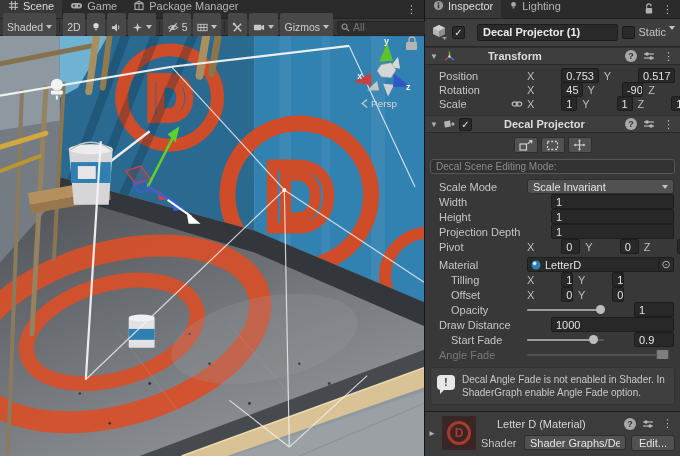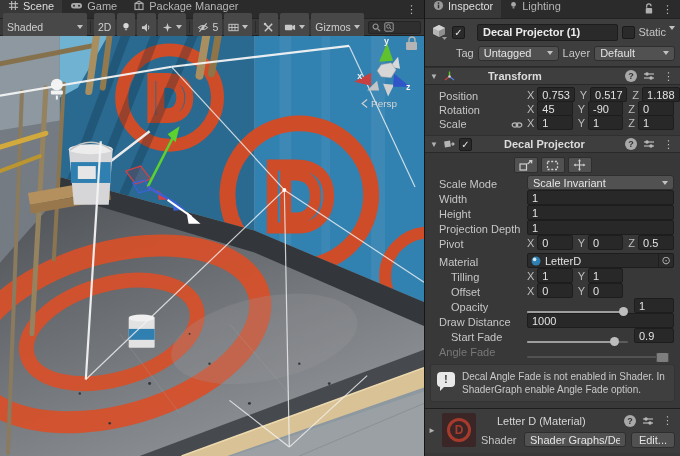--- a/index.html
+++ b/index.html
@@ -9,21 +9,21 @@
   
   .tri{ width:0;height:0;border-left:3.5px solid transparent;border-right:3.5px solid transparent;
         border-top:4px solid #c2c2c2; flex:none; }
   .fold{ font-size:8px; color:#b2b2b2; width:10px; flex:none; text-align:center; }
   .kebab{ color:#bdbdbd; font-size:11px; padding:0 2px; }
   .qicon{ width:12px;height:12px;border-radius:50%;background:#a9a9a9;color:#333;font-size:9px;
           font-weight:bold;display:flex;align-items:center;justify-content:center;flex:none; }
   .cb{ width:13px;height:13px;background:#2a2a2a;border:1px solid #1a1a1a;border-radius:2px;
        display:flex;align-items:center;justify-content:center;font-size:10px;color:#e4e4e4;flex:none; }
   .field{ height:15px;background:#282828;border:1px solid #1d1d1d;border-radius:2px;
-          display:flex;align-items:center;padding:0 4px;color:#e2e2e2;overflow:hidden;white-space:nowrap; }
+          display:flex;align-items:center;padding:0 4px;color:#e2e2e2;overflow:hidden;white-space:nowrap;margin-left:24px; }
   .drop{ height:15px;background:#515151;border:1px solid #2e2e2e;border-radius:3px;display:flex;
          align-items:center;gap:4px;padding:0 5px;color:#e4e4e4;overflow:hidden;white-space:nowrap; }
   .drop .txt{ flex:1; overflow:hidden; }
   svg.ic{ display:block; flex:none; }
   
   .tabbar{ height:19px;background:#2b2b2b;display:flex;align-items:stretch;flex:none;border-bottom:1px solid #232323; }
   .tab{ padding:0 8px;display:flex;gap:4px;color:#b5b5b5;background:#2b2b2b;white-space:nowrap; }
   .tab.active{ background:#383838;color:#dedede; }
   .tabbar .spacer{ flex:1; } .tabbar .bar-icons{ display:flex;align-items:center;gap:6px;padding:0 5px; }
   
@@ -45,21 +45,21 @@
   .go-row1{ display:flex;align-items:center;gap:4px;height:20px; }
   .name-field{ flex:1;height:17px;background:#2a2a2a;border:1px solid #1d1d1d;border-radius:2px;
                color:#ececec;font-weight:bold;font-family:inherit;font-size:11px;padding:0 5px;outline:none;min-width:10px;margin-left:8px; }
   .static-grp{ display:flex;gap:3px;color:#c4c4c4; }
   .go-row2{ display:flex;align-items:center;gap:4px;height:18px;padding-left:26px;margin-top:2px; }
   .go-row2 .drop{ flex:1; }
   .sec-header{ height:18px;background:#3e3e3e;border-top:1px solid #2f2f2f;border-bottom:1px solid #292929;
                display:flex;align-items:center;gap:4px;padding:0 4px;color:#dcdcdc;flex:none; }
   .sec-title{ font-weight:bold;margin-left:28px; }
   .hicons{ margin-left:auto;display:flex;align-items:center;gap:6px; }
-  .irow{ display:flex;align-items:flex-end;height:13px;margin:1px 6px 1px 0;padding-left:14px; }
+  .irow{ display:flex;align-items:center;height:13px;margin:1px 6px 1px 0;padding-left:14px; }
   .irow .lbl{ width:88px;flex:none;color:#c6c6c6;overflow:hidden;white-space:nowrap; }
   .irow .lbl.narrow{ width:72px; }
   .irow.sub{ padding-left:26px; } .irow.sub .lbl{ width:76px; }
   .irow.disabled .lbl{ color:#787878; }
   .triple{ flex:1;display:flex;gap:5px; }
   .cell{ flex:1;display:flex;align-items:center;gap:3px;min-width:0; }
   .cell .axis{ color:#bdbdbd;flex:none; }
   .cell .field{ flex:1;min-width:0; }
   .cell.ghost{ visibility:hidden; }
   .field.wide{ flex:1; }
@@ -209,20 +209,21 @@
       </div>
       <div class="tbtn">
         <span>Gizmos</span>
         <span class="tri"></span>
       </div>
       <div class="search">
         <svg class="ic" width="9" height="9" viewBox="0 0 10 10">
             <circle cx="4" cy="4" r="2.8" fill="none" stroke="#9a9a9a" stroke-width="1.2"></circle>
             <line x1="6.2" y1="6.2" x2="9" y2="9" stroke="#9a9a9a" stroke-width="1.2"></line>
           </svg>
+        <input placeholder="All" style="">
         <svg class="ic" width="10" height="10" viewBox="0 0 10 10">
             <rect x="0.8" y="0.8" width="8.4" height="8.4" rx="1" fill="none" stroke="#9a9a9a" stroke-width="1"></rect>
             <circle cx="4.4" cy="4.4" r="1.8" fill="none" stroke="#9a9a9a" stroke-width="1"></circle>
             <line x1="5.8" y1="5.8" x2="7.6" y2="7.6" stroke="#9a9a9a" stroke-width="1"></line>
           </svg>
       </div>
     </div>
 
     <div class="viewport">
       <svg class="scene-svg" viewBox="0 0 425 423" preserveAspectRatio="none">
@@ -420,32 +421,20 @@
         <span class="cb">
             <span>✓</span>
           </span>
         <input class="name-field" value="Decal Projector (1)" style="">
         <div class="static-grp">
           <span class="cb"></span>
           <span>Static</span>
           <span class="tri"></span>
         </div>
       </div>
-      <div class="go-row2">
-        <span>Tag</span>
-        <div class="drop">
-          <span class="txt">Untagged</span>
-          <span class="tri"></span>
-        </div>
-        <span>Layer</span>
-        <div class="drop">
-          <span class="txt">Default</span>
-          <span class="tri"></span>
-        </div>
-      </div>
     </div>
 
     <div class="sec-header">
       <span class="fold">▼</span>
       <svg class="ic" width="13" height="13" viewBox="0 0 13 13">
           <line x1="6.5" y1="6.5" x2="6.5" y2="1.5" stroke="#5fc22c" stroke-width="1.4"></line>
           <line x1="6.5" y1="6.5" x2="2" y2="10" stroke="#c84040" stroke-width="1.4"></line>
           <line x1="6.5" y1="6.5" x2="11" y2="10" stroke="#4a78d8" stroke-width="1.4"></line>
           <circle cx="6.5" cy="6.5" r="1.3" fill="#cfcfcf"></circle>
         </svg>
@@ -563,20 +552,23 @@
             <g fill="#d0d0d0">
               <polygon points="6.5,0 5,2.4 8,2.4"></polygon>
               <polygon points="6.5,13 5,10.6 8,10.6"></polygon>
               <polygon points="0,6.5 2.4,5 2.4,8"></polygon>
               <polygon points="13,6.5 10.6,5 10.6,8"></polygon>
             </g>
           </svg>
       </div>
     </div>
 
+    <div class="modebox">
+      <span>Decal Scene Editing Mode:</span>
+    </div>
 
     <div class="irow">
       <span class="lbl">Scale Mode</span>
       <div class="drop" style="flex:1">
         <span class="txt">Scale Invariant</span>
         <span class="tri"></span>
       </div>
     </div>
     <div class="irow">
       <span class="lbl">Width</span>

